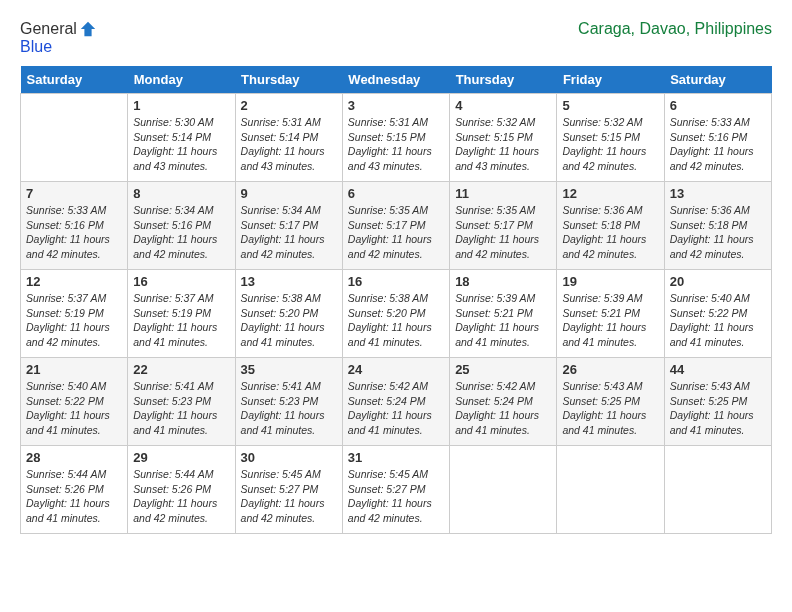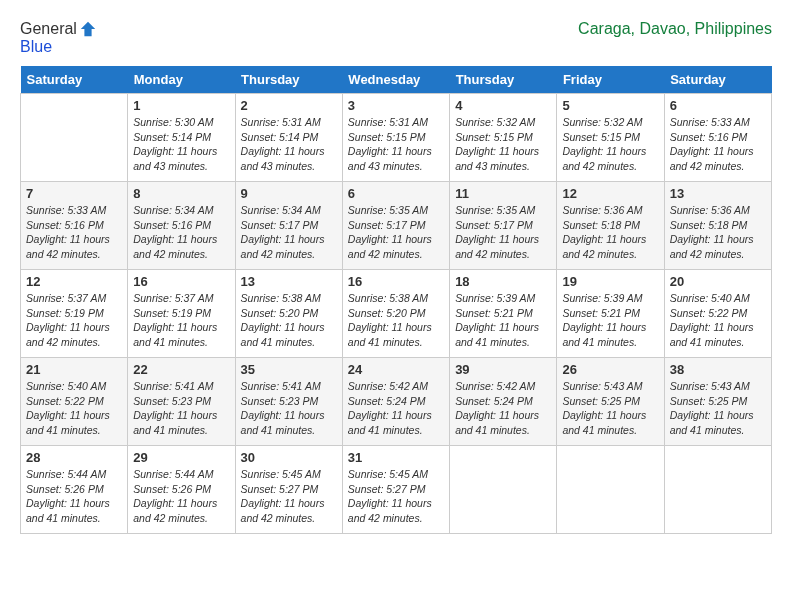--- a/index.html
+++ b/index.html
@@ -264,33 +264,33 @@
 Sunset: 5:23 PM
 Daylight: 11 hours and 41 minutes.</div>
         </td>
         <td>
           <div class="day-number">24</div>
           <div class="day-info" style="white-space: pre-line;">Sunrise: 5:42 AM
 Sunset: 5:24 PM
 Daylight: 11 hours and 41 minutes.</div>
         </td>
         <td>
-          <div class="day-number">39</div>
+          <div class="day-number">25</div>
           <div class="day-info" style="white-space: pre-line;">Sunrise: 5:42 AM
 Sunset: 5:24 PM
 Daylight: 11 hours and 41 minutes.</div>
         </td>
         <td>
           <div class="day-number">26</div>
           <div class="day-info" style="white-space: pre-line;">Sunrise: 5:43 AM
 Sunset: 5:25 PM
 Daylight: 11 hours and 41 minutes.</div>
         </td>
         <td>
-          <div class="day-number">38</div>
+          <div class="day-number">44</div>
           <div class="day-info" style="white-space: pre-line;">Sunrise: 5:43 AM
 Sunset: 5:25 PM
 Daylight: 11 hours and 41 minutes.</div>
         </td>
       </tr>
       <tr>
         <td>
           <div class="day-number">28</div>
           <div class="day-info" style="white-space: pre-line;">Sunrise: 5:44 AM
 Sunset: 5:26 PM

